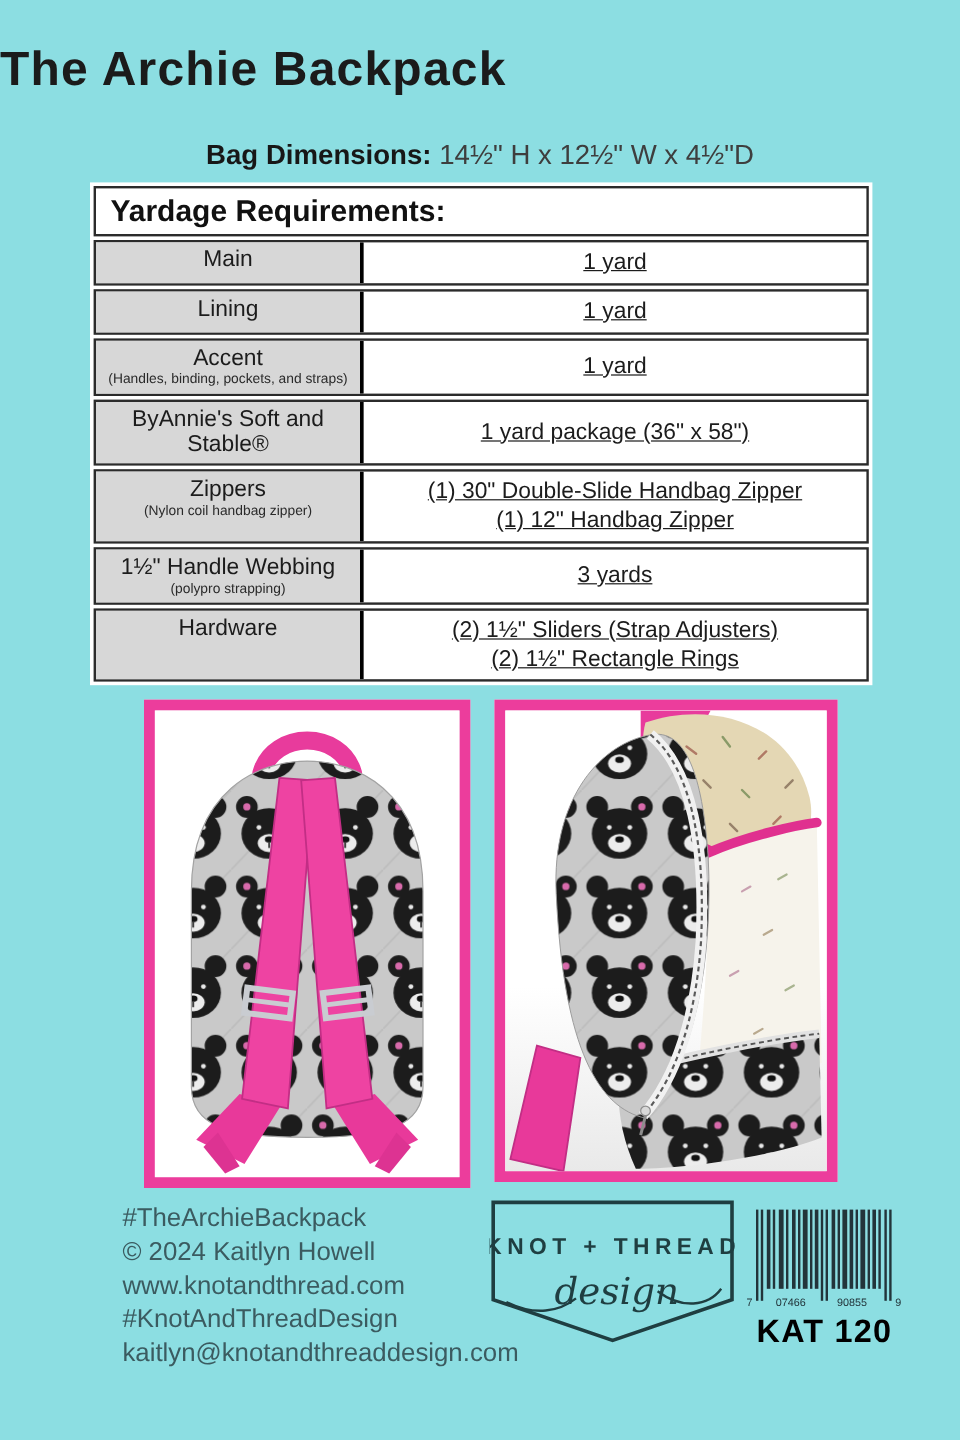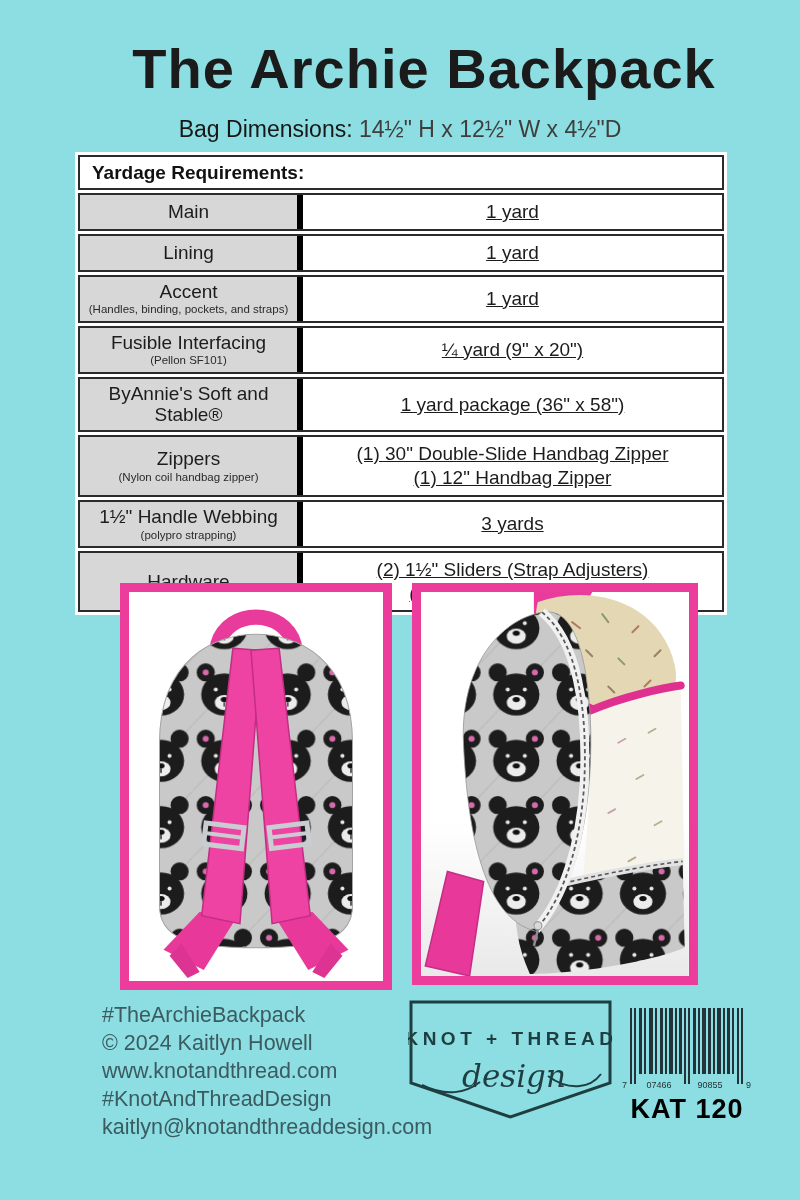--- a/index.html
+++ b/index.html
@@ -5,43 +5,43 @@
   * { box-sizing: border-box; margin: 0; padding: 0; }
   html,body { width:800px; height:1200px; }
   body {
     position: relative;
     background: #8CDEE2;
     font-family: "Liberation Sans", sans-serif;
     overflow: hidden;
   }
   .title {
     position: absolute; top: 36px; left: 0; width: 100%;
-    text-align: center; font-size: 56px; font-weight: 700;
-    color: #1b1b1b; letter-spacing: 1px; padding-left: 48px;
+    text-align: left; font-size: 40px; font-weight: 700;
+    color: #1b1b1b; letter-spacing: 1px;
   }
   .dims {
     position: absolute; top: 116px; left: 0; width: 100%;
     text-align: center; font-size: 23px; color: #3e3e3e;
   }
-  .dims .lbl { font-weight: 400; color: #171717; }
+  .dims .lbl { font-weight: 700; color: #171717; }
   
   .table-panel {
     position: absolute; left: 75px; top: 152px; width: 652px;
     background: #ffffff; padding: 3px;
   }
   .theader {
     border: 2px solid #2b2b2b; padding: 5px 12px 4px;
-    font-size: 19px; font-weight: 700; color: #111;
+    font-size: 25px; font-weight: 700; color: #111;
     background: #fff;
   }
   .yrow { display: flex; border: 2px solid #2b2b2b; margin-top: 3px; min-height: 34px; background:#fff; }
   .ycell-left {
     width: 223px; flex: 0 0 223px; background: #d7d7d7;
-    border-right: 6px solid #000000;
-    display: flex; flex-direction: column; justify-content: center; align-items: center;
+    border-right: 3px solid #000000;
+    display: flex; flex-direction: column; justify-content: flex-start; align-items: center;
     text-align: center; padding: 4px 8px;
   }
   .item-name { font-size: 19px; color: #1c1c1c; line-height: 1.15; }
   .note { font-size: 11.5px; color: #2a2a2a; line-height: 1.15; margin-top: 1px; }
   .ycell-right {
     flex: 1; display: flex; flex-direction: column; justify-content: center; align-items: center;
     text-align: center; padding: 5px 10px; font-size: 19px; color: #1c1c1c; text-decoration: underline;
   }
   .req-line { line-height: 1.25; }
   
@@ -93,29 +93,20 @@
           <div class="req-line">1 yard</div>
         </div>
       </div>
       <div class="yrow">
         <div class="ycell-left">
           <div class="item-name">Accent</div>
           <div class="note">(Handles, binding, pockets, and straps)</div>
         </div>
         <div class="ycell-right">
           <div class="req-line">1 yard</div>
-        </div>
-      </div>
-      <div class="yrow">
-        <div class="ycell-left">
-          <div class="item-name">Fusible Interfacing</div>
-          <div class="note">(Pellon SF101)</div>
-        </div>
-        <div class="ycell-right">
-          <div class="req-line">¼ yard (9" x 20")</div>
         </div>
       </div>
       <div class="yrow">
         <div class="ycell-left">
           <div class="item-name">ByAnnie's Soft and Stable®</div>
         </div>
         <div class="ycell-right">
           <div class="req-line">1 yard package (36" x 58")</div>
         </div>
       </div>

